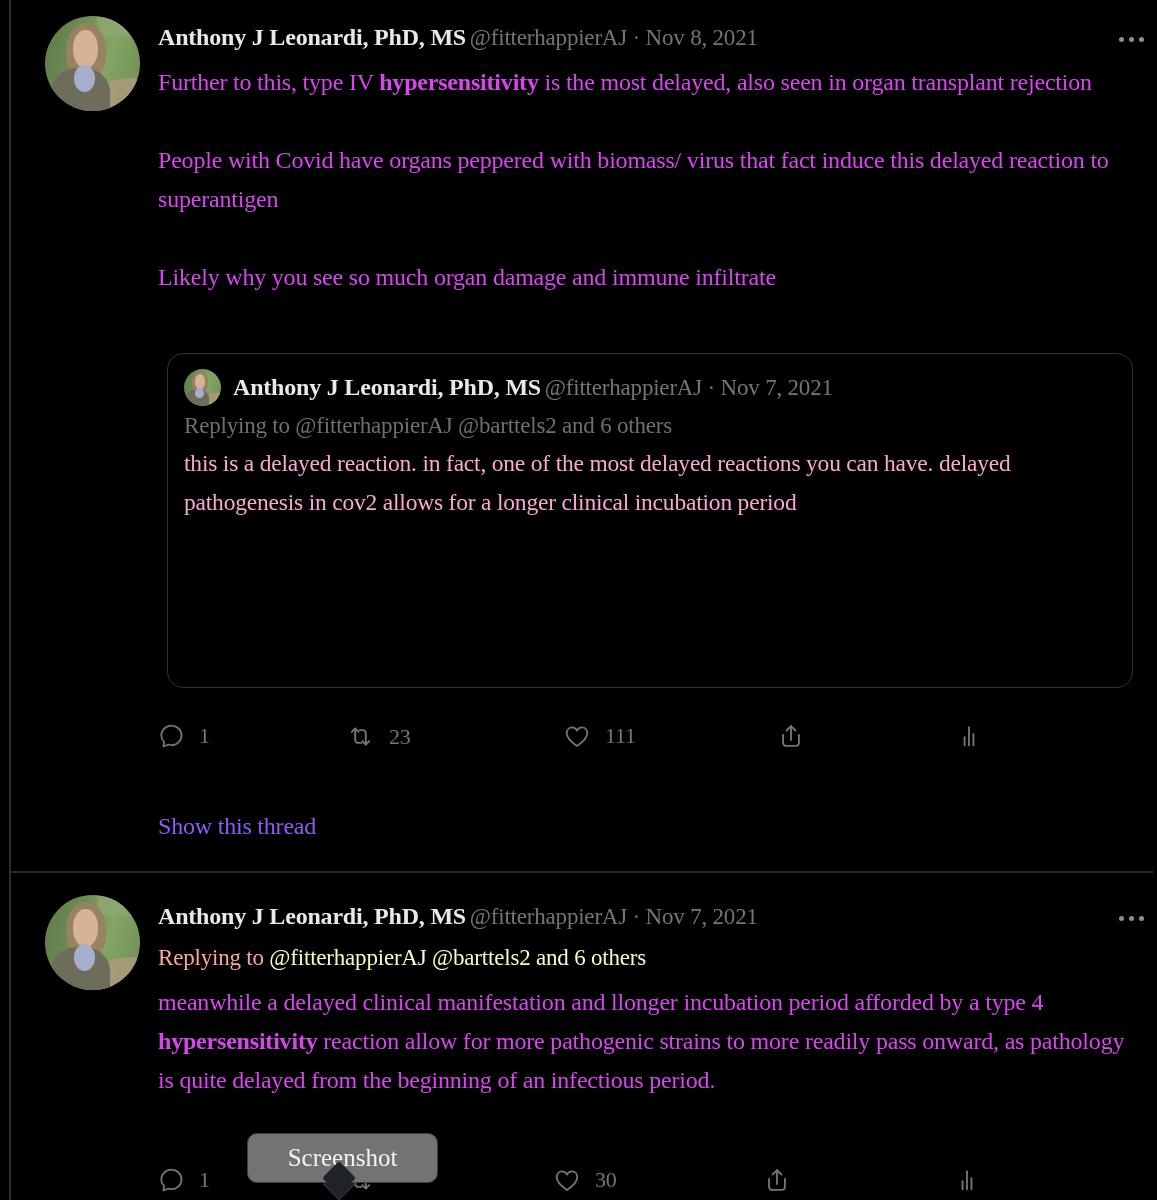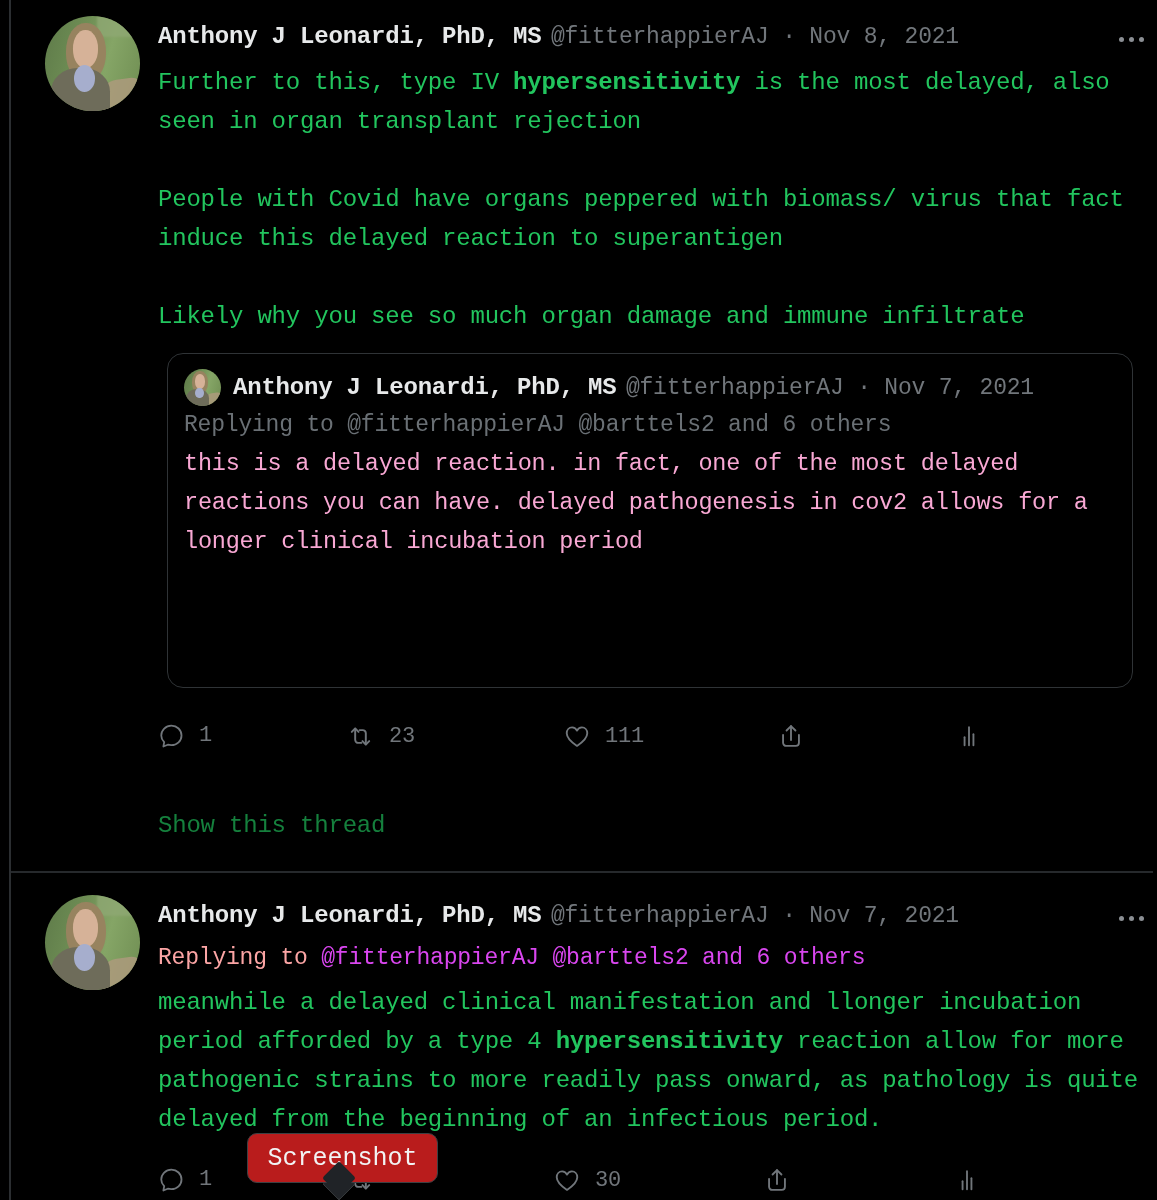--- a/index.html
+++ b/index.html
@@ -1,19 +1,19 @@
 <!DOCTYPE html>
 <html><head>
 <meta charset="utf-8">
 <style>
   * { margin:0; padding:0; box-sizing:border-box; }
   html,body { background:#000; }
   .page {
     position:relative; width:1153px; height:1200px; overflow:hidden;
-    background:#000; font-family:Liberation Mono, monospace;
+    background:#000; font-family:Liberation Serif, serif;
     color:#e7e9ea; letter-spacing:-0.2px;
   }
   .col-border { position:absolute; left:9px; top:0; width:2px; height:1200px; background:#2b2e31; }
   .divider { position:absolute; left:11px; top:871px; width:1146px; height:2px; background:#26292c; }
 
   
   .avatar { position:absolute; border-radius:50%; overflow:hidden;
     background:linear-gradient(105deg,#5e7a49 0%,#6f8f55 38%,#85a566 62%,#6f8d52 100%); }
   .avatar .sky { position:absolute; left:55%; top:0; width:45%; height:22%; background:#8fa873; filter:blur(1px); opacity:.8; }
   .avatar .wall { position:absolute; left:60%; top:66%; width:45%; height:40%; background:#ad9a7c; border-radius:40% 30% 0 0; transform:rotate(-8deg); opacity:.85; }
@@ -22,44 +22,44 @@
   .avatar .jacket { position:absolute; left:6%; top:55%; width:62%; height:55%; background:#6e6c5a; border-radius:45% 45% 0 0; }
   .avatar .scarf { position:absolute; left:31%; top:52%; width:22%; height:28%; background:#a6aecd; border-radius:50%; }
 
   .name { font-weight:700; font-size:24px; color:#e7e9ea; }
   .meta { font-weight:400; font-size:23px; color:#71767b; }
   .header-line { position:absolute; left:158px; width:930px; white-space:nowrap; line-height:30px; }
 
   .more-btn { position:absolute; left:1100px; width:44px; height:26px; display:flex; align-items:center; justify-content:flex-end; gap:5px; cursor:pointer; }
   .more-btn i { width:5px; height:5px; border-radius:50%; background:#8b8f94; display:block; }
 
-  .body-text { position:absolute; left:158px; width:985px; font-size:24px; line-height:39px; color:#22c55e; }
+  .body-text { position:absolute; left:158px; width:985px; font-size:24px; line-height:39px; color:#d946ef; }
   .body-text p { margin:0 0 39px 0; }
   .body-text p:last-child { margin-bottom:0; }
 
   .quote-card { position:absolute; left:167px; top:353px; width:966px; height:335px;
     border:1px solid #2f3336; border-radius:16px; padding:13px 16px; cursor:pointer; }
   .quote-header { display:flex; align-items:center; gap:12px; white-space:nowrap; height:40px; }
   .q-avatar { position:relative; width:37px; height:37px; flex:0 0 37px; }
   .quote-replying { font-size:23px; line-height:37px; color:#6a7075; }
   .quote-body { font-size:23.5px; line-height:39px; color:#f9a8d4; }
 
   .action-bar { position:absolute; left:158px; width:850px; height:34px; }
   .action { position:absolute; top:0; display:flex; align-items:center; gap:14px; color:#71767b; cursor:pointer; }
   .action svg { display:block; stroke:#71767b; fill:none; stroke-width:1.6; stroke-linecap:round; stroke-linejoin:round; }
   .action .count { font-size:22px; color:#71767b; }
 
-  .show-thread { position:absolute; left:158px; font-size:24px; line-height:36px; color:#15803d; cursor:pointer; }
+  .show-thread { position:absolute; left:158px; font-size:24px; line-height:36px; color:#8b5cf6; cursor:pointer; }
 
   .replying-line { position:absolute; left:158px; font-size:23px; line-height:32px; white-space:nowrap; }
   .replying-line .gray { color:#fca5a5; }
-  .replying-line .blue { color:#d946ef; cursor:pointer; }
+  .replying-line .blue { color:#fef9c3; cursor:pointer; }
 
   .tooltip { position:absolute; left:247px; top:1133px; min-width:191px; height:50px; z-index:10;
-    background:#b91c1c; border:1px solid #3d4043; border-radius:10px;
+    background:#737373; border:1px solid #3d4043; border-radius:10px;
     display:flex; align-items:center; justify-content:center;
     font-size:25px; color:#f2f3f4; letter-spacing:0; }
   .tooltip-tail { position:absolute; left:327px; top:1172px; width:24px; height:24px; z-index:9;
     background:#202327; border-right:1px solid #3d4043; border-bottom:1px solid #3d4043;
     transform:rotate(45deg); border-radius:3px; }
   .tooltip-tail.cover { z-index:11; border:none; top:1166px; }
 </style>
 </head>
 <body>
 

